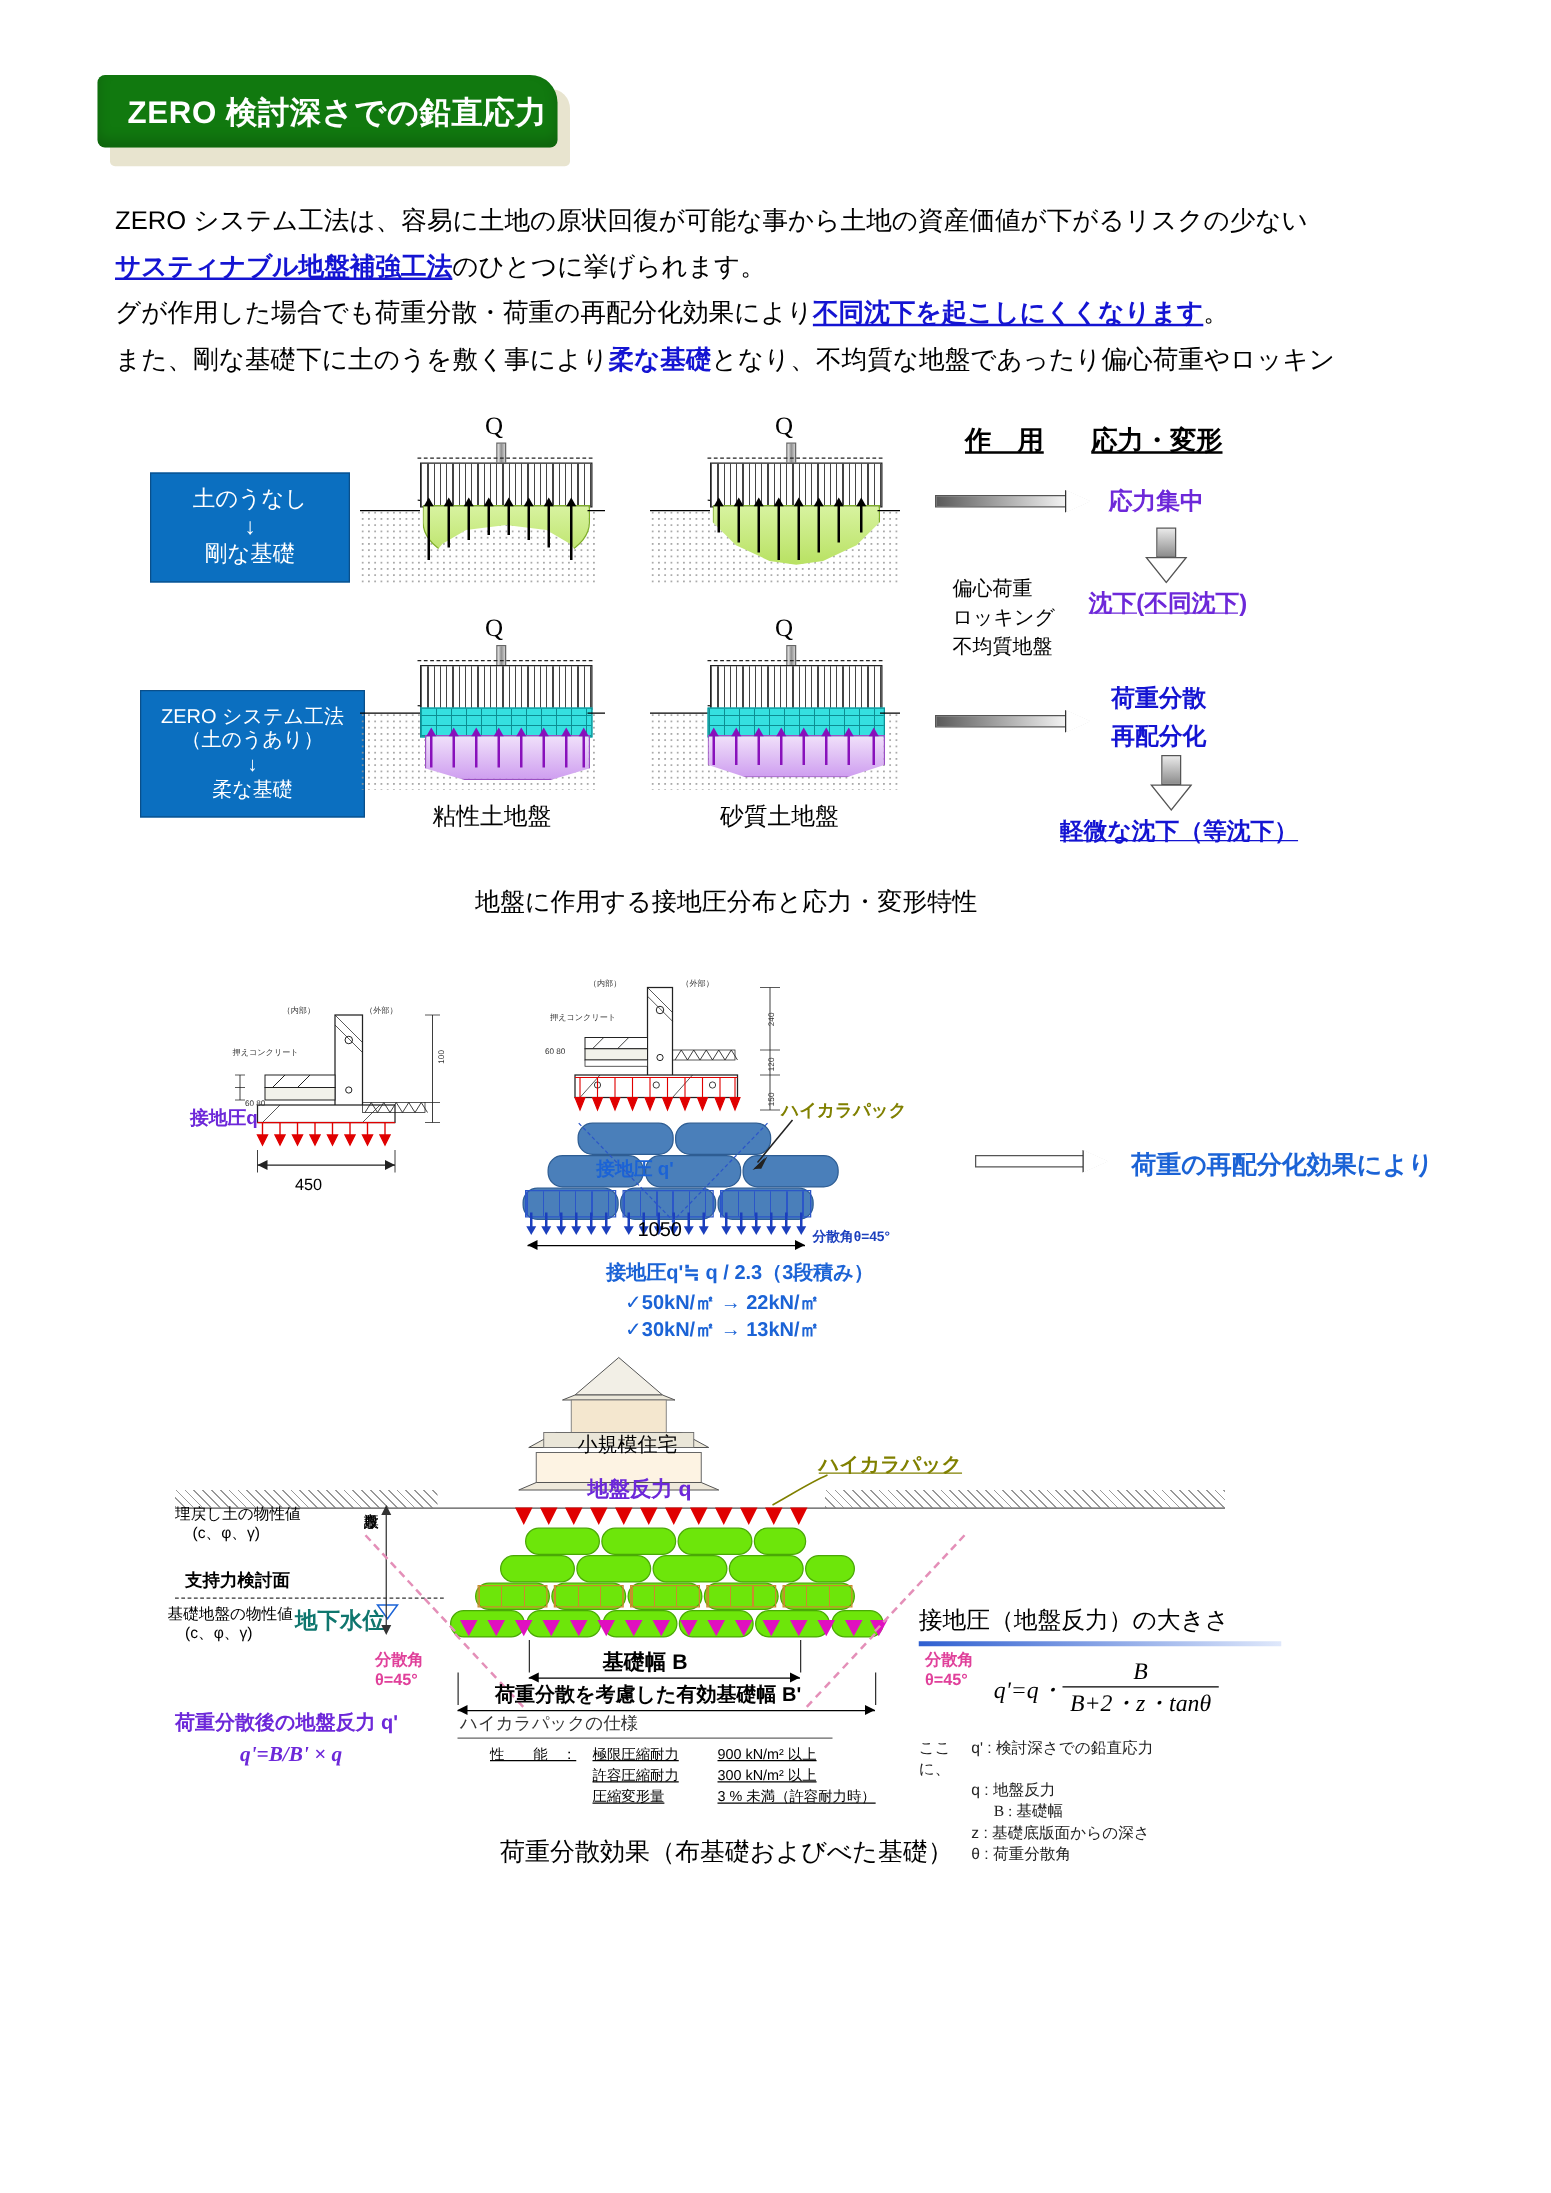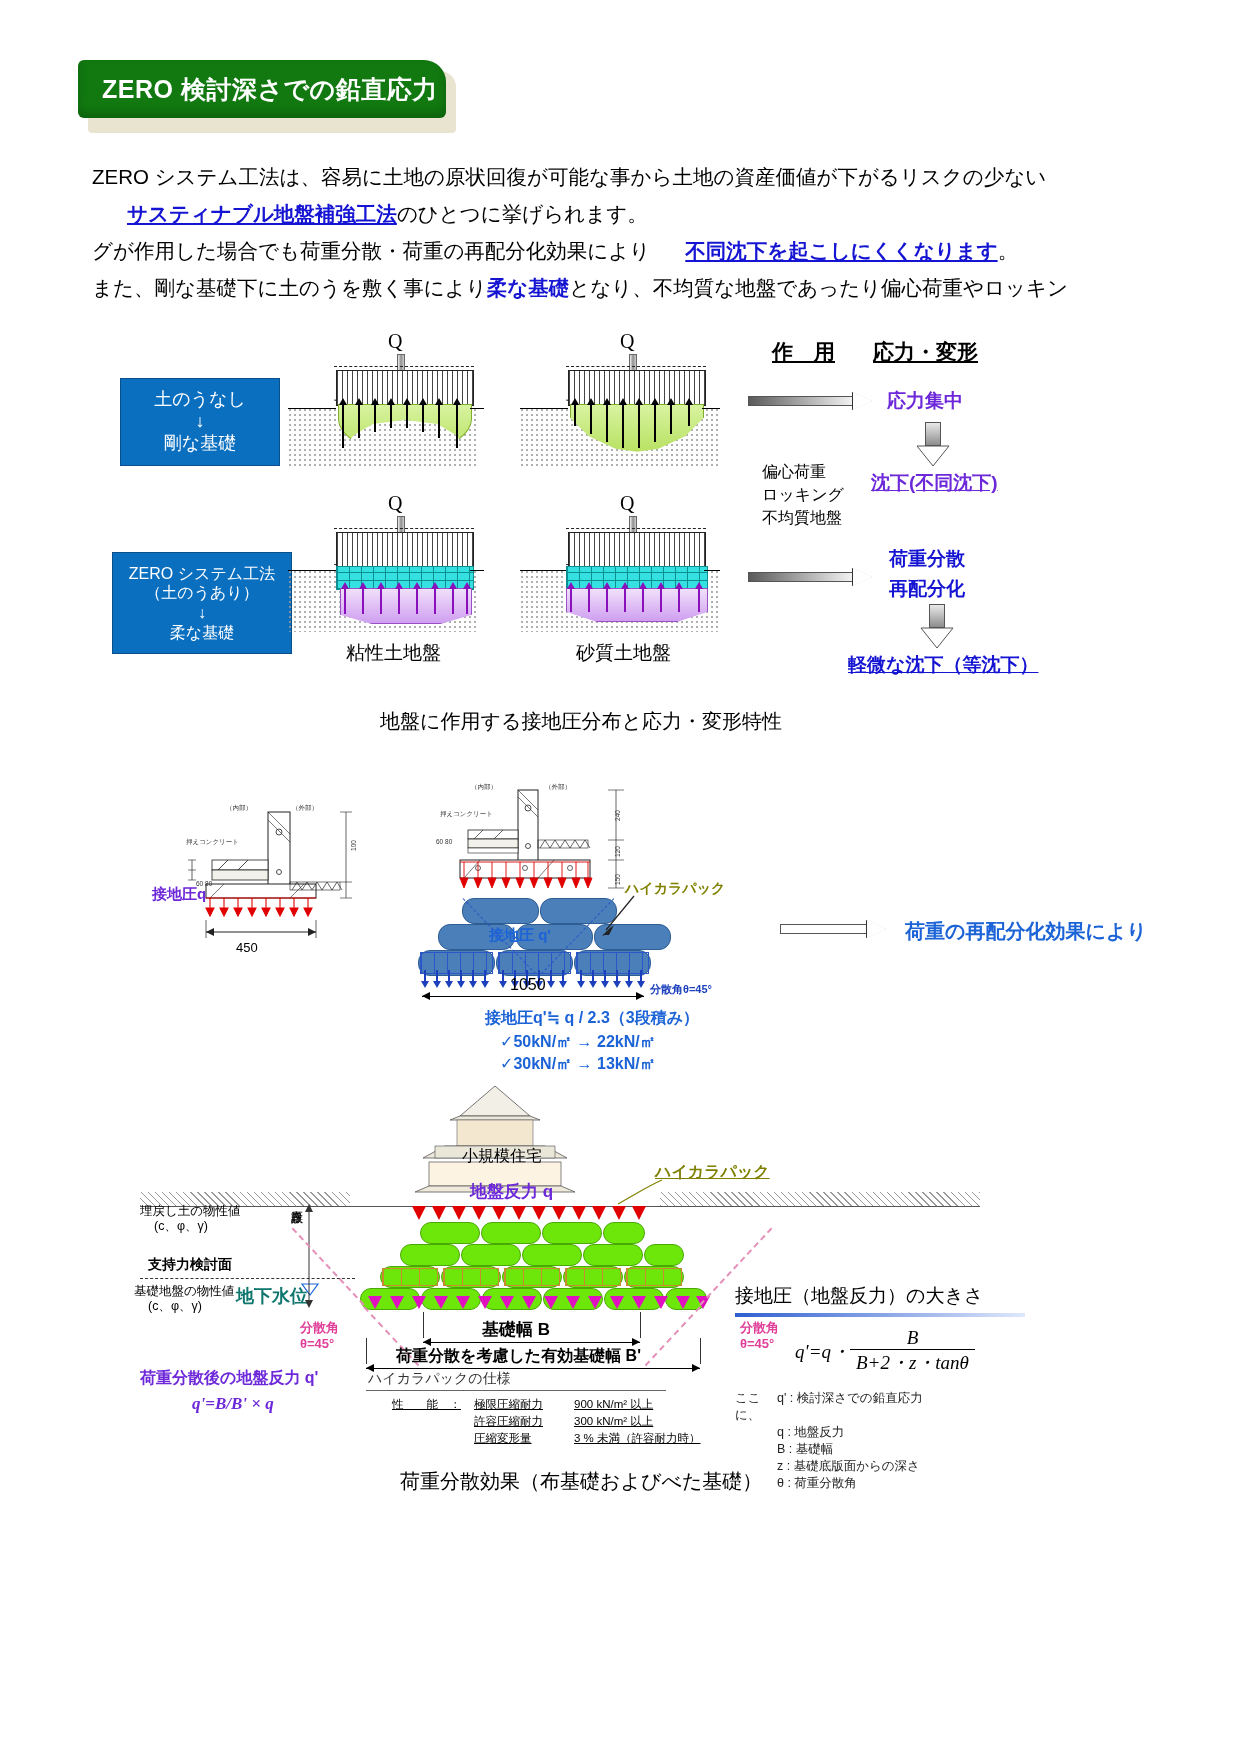--- a/index.html
+++ b/index.html
@@ -17,21 +17,21 @@
   #banner .plate{position:absolute;left:0;top:0;width:368px;height:58px;
      background:#11790f;border-radius:6px 22px 6px 6px;
      box-shadow:inset 0 -6px 10px rgba(0,0,0,.18);}
   #banner .txt{position:absolute;left:0;top:0;width:368px;height:58px;
      display:flex;align-items:center;padding-left:24px;box-sizing:border-box;
      color:#fff;font-size:25px;font-weight:bold;letter-spacing:.5px;}
 
   
   #intro{left:92px;top:158px;width:1010px;font-size:20.5px;line-height:37px;color:#000;}
   #intro .ln{white-space:nowrap;}
-  .blue-u{color:#1414d2;text-decoration:underline;font-weight:bold;margin-left:35px;}
+  .blue-u{color:#1414d2;text-decoration:underline;font-weight:bold;}
   .blue-b{color:#1414d2;font-weight:bold;}
 
   
   .lbl{position:absolute;white-space:nowrap;}
   .red{color:#6d28d9;}
   .navy{color:#1414d2;}
   .olive{color:#808000;}
   .ul{text-decoration:underline;}
   .b{font-weight:bold;}
   .serif{font-family:"Liberation Serif","DejaVu Serif",serif;}
@@ -430,21 +430,21 @@
   <div class="bag" style="left:438px;top:144px;width:75px;height:24px;"></div>
   <div class="bag" style="left:516px;top:144px;width:75px;height:24px;"></div>
   <div class="bag" style="left:594px;top:144px;width:75px;height:24px;"></div>
   <div class="bag" style="left:418px;top:170px;width:75px;height:24px;"></div>
   <div class="bag" style="left:496px;top:170px;width:75px;height:24px;"></div>
   <div class="bag" style="left:574px;top:170px;width:75px;height:24px;"></div>
   <div class="baggrid" style="left:420px;top:172px;width:71px;height:20px;"></div>
   <div class="baggrid" style="left:498px;top:172px;width:71px;height:20px;"></div>
   <div class="baggrid" style="left:576px;top:172px;width:71px;height:20px;"></div>
 
-  <div class="lbl b" style="left:489px;top:146px;font-size:15px;color:#1b63d6;">接地圧 q'</div>
+  <div class="lbl b" style="left:477px;top:146px;font-size:15px;color:#1b63d6;">接地圧 q'</div>
 
   <div class="bluearrow" style="left:424px;top:190px;height:12px;"></div>
   <div class="bluearrow" style="left:436px;top:190px;height:12px;"></div>
   <div class="bluearrow" style="left:448px;top:190px;height:12px;"></div>
   <div class="bluearrow" style="left:460px;top:190px;height:12px;"></div>
   <div class="bluearrow" style="left:472px;top:190px;height:12px;"></div>
   <div class="bluearrow" style="left:484px;top:190px;height:12px;"></div>
   <div class="bluearrow" style="left:502px;top:190px;height:12px;"></div>
   <div class="bluearrow" style="left:514px;top:190px;height:12px;"></div>
   <div class="bluearrow" style="left:526px;top:190px;height:12px;"></div>
@@ -652,17 +652,17 @@
       <span class="num" style="display:block;">B</span>
       <span class="den" style="display:block;">B+2・z・tanθ</span>
     </span>
   </div>
   <div style="margin-top:14px;font-size:12.5px;line-height:17px;color:#222;">
     <div style="display:flex;">
       <span style="width:42px;">ここに、</span>
       <span>q' : 検討深さでの鉛直応力</span>
     </div>
     <div style="margin-left:42px;">q : 地盤反力</div>
-    <div style="margin-left:42px;">B : 基礎幅</div>
+    <div style="margin-left:60px;font-family:Liberation Serif, serif;">B : 基礎幅</div>
     <div style="margin-left:42px;">z : 基礎底版面からの深さ</div>
     <div style="margin-left:42px;">θ : 荷重分散角</div>
   </div>
 </div>
 
 </body></html>

